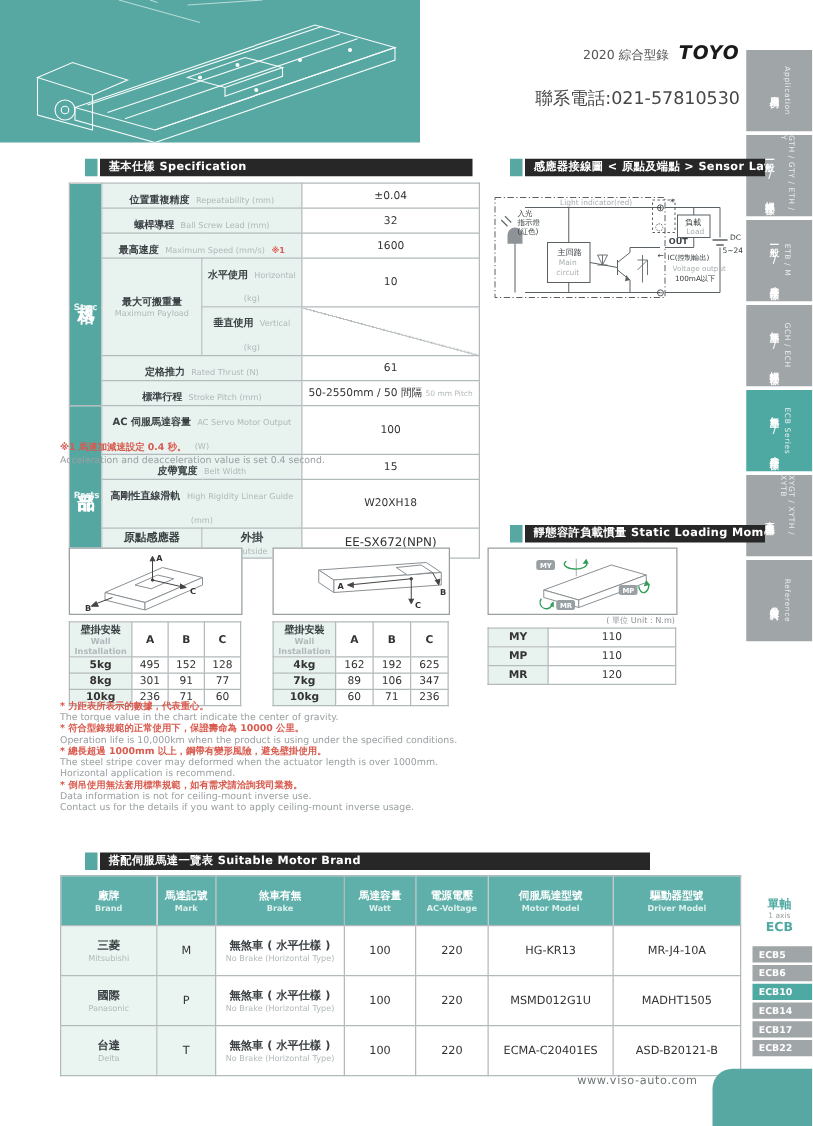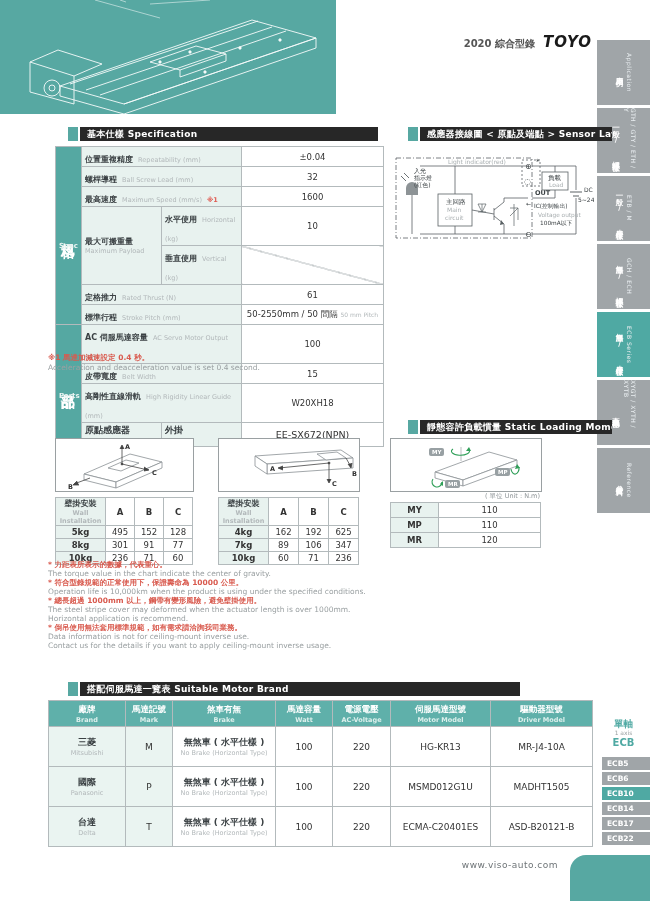--- a/index.html
+++ b/index.html
@@ -5,21 +5,21 @@
   html,body{margin:0;padding:0;background:#fff;}
   .page{position:relative;width:650px;height:901px;background:#fff;overflow:hidden;
         font-family:"DejaVu Sans",sans-serif;color:#333;}
   .abs{position:absolute;}
 
   
   .hero{left:0;top:0;width:336px;height:114px;background:#57A8A2;}
 
   
   .hdr-meta{top:33px;right:58px;display:flex;align-items:baseline;gap:8px;}
-  .hdr-catalog{font-size:10px;color:#555;font-weight:bold;}
+  .hdr-catalog{font-size:10px;color:#555;font-weight:normal;}
   .hdr-logo{font-size:15px;font-weight:900;font-style:italic;color:#1a1a1a;letter-spacing:1px;}
   .hdr-phone{top:70px;right:58px;font-size:14px;color:#474747;}
 
   
   .stab{left:597px;width:53px;height:65px;background:#A0A5A8;display:flex;
         justify-content:center;align-items:center;gap:2px;}
   .stab.active{background:#4FA9A3;}
   .stab .zh{writing-mode:vertical-rl;text-orientation:upright;color:#fff;font-size:7.5px;
             font-weight:bold;letter-spacing:1px;}
   .stab .en{writing-mode:vertical-rl;color:#e9eef0;font-size:6px;letter-spacing:0.5px;}
@@ -27,21 +27,21 @@
   
   .bar{display:flex;height:14px;padding-left:20px;}
   .bar .sq{width:10px;background:#57A8A2;margin-right:2px;}
   .bar .bt{flex:1;background:#272727;color:#fff;font-size:9px;font-weight:bold;
            line-height:14px;padding-left:7px;letter-spacing:0.3px;white-space:nowrap;overflow:hidden;}
 
   
   table{border-collapse:collapse;table-layout:fixed;}
   .gridtb{border:1px solid #8f989b;}
   .gridtb td,.gridtb th{border:1px solid #b3babc;padding:0 3px;overflow:hidden;}
-  .lbl{background:#E8F2EF;text-align:left;}
+  .lbl{background:#E8F2EF;text-align:center;}
   .zh{color:#3a4043;font-weight:600;font-size:8px;}
   .en{color:#b2b8ba;font-size:6.5px;}
   .val{text-align:center;color:#333;font-size:8.5px;background:#fff;}
   .valsub{color:#b2b8ba;font-size:6px;}
   .grp{background:#55A8A2;color:#fff;text-align:center;vertical-align:middle;}
   .grp .gzh{writing-mode:vertical-rl;text-orientation:upright;font-size:14px;font-weight:bold;
             letter-spacing:2px;display:inline-block;line-height:1;}
   .grp .gen{display:block;font-size:7px;margin-top:2px;color:#eaf4f2;}
   .mark{color:#E05B52;font-size:6.5px;font-weight:bold;}
   .diag{background:linear-gradient(to top right,#fff 49.3%,#b6bcbe 49.3%,#b6bcbe 50.7%,#fff 50.7%);}
@@ -115,20 +115,21 @@
         <circle cx="280" cy="40" r="1.2" fill="#fff"></circle>
         <circle cx="205" cy="72" r="1.2" fill="#fff"></circle>
       </g>
     </svg>
   </div>
 
   <div class="abs hdr-meta">
     <span class="hdr-catalog">2020 綜合型錄</span>
     <span class="hdr-logo">TOYO</span>
   </div>
+  <div class="abs hdr-phone">聯系電話:021-57810530</div>
 
   <div class="abs stab" style="top:40px">
     <span class="zh">應用例</span>
     <span class="en">Application</span>
   </div>
   <div class="abs stab" style="top:108px">
     <span class="zh">一般 / 螺桿仕樣</span>
     <span class="en">GTH / GTY / ETH / Y</span>
   </div>
   <div class="abs stab" style="top:176px">
@@ -526,21 +527,21 @@
     <colgroup>
       <col style="width:77px">
         <col style="width:47px">
         <col style="width:103px">
         <col style="width:57px">
       <col style="width:58px">
         <col style="width:100px">
         <col style="width:102px">
     </colgroup>
     <tbody>
-        <tr style="height:26px">
+        <tr style="height:40px">
       <th>
         <span class="zh">廠牌</span>
         <span class="en">Brand</span>
       </th>
       <th>
         <span class="zh">馬達記號</span>
         <span class="en">Mark</span>
       </th>
       <th>
         <span class="zh">煞車有無</span>

